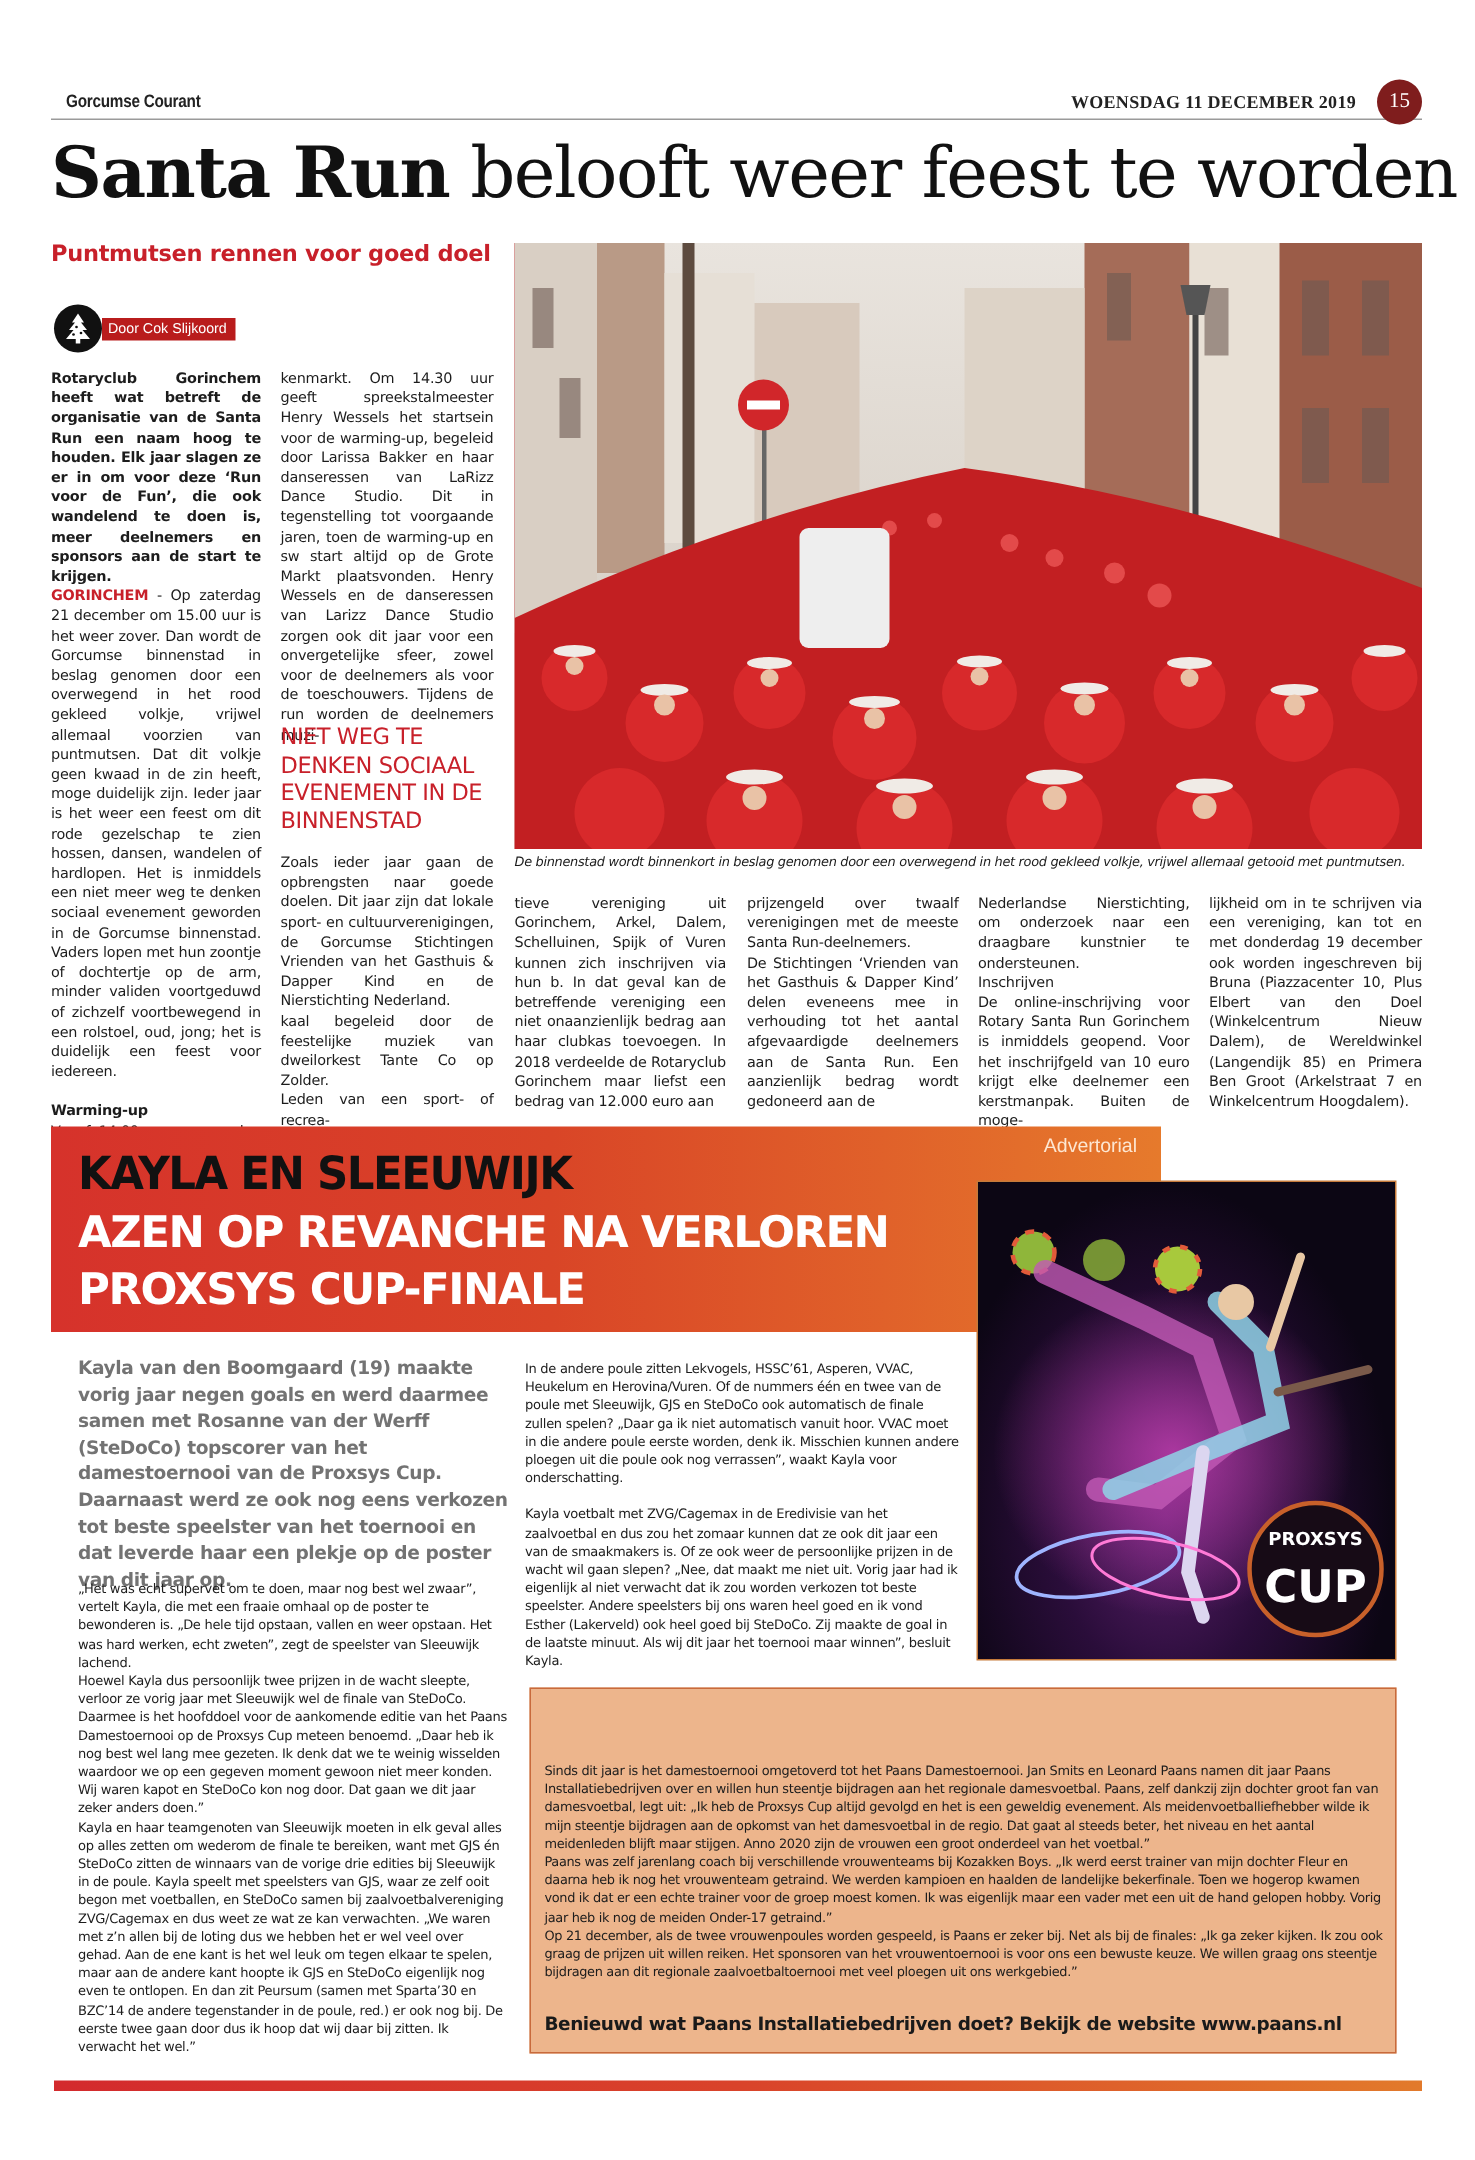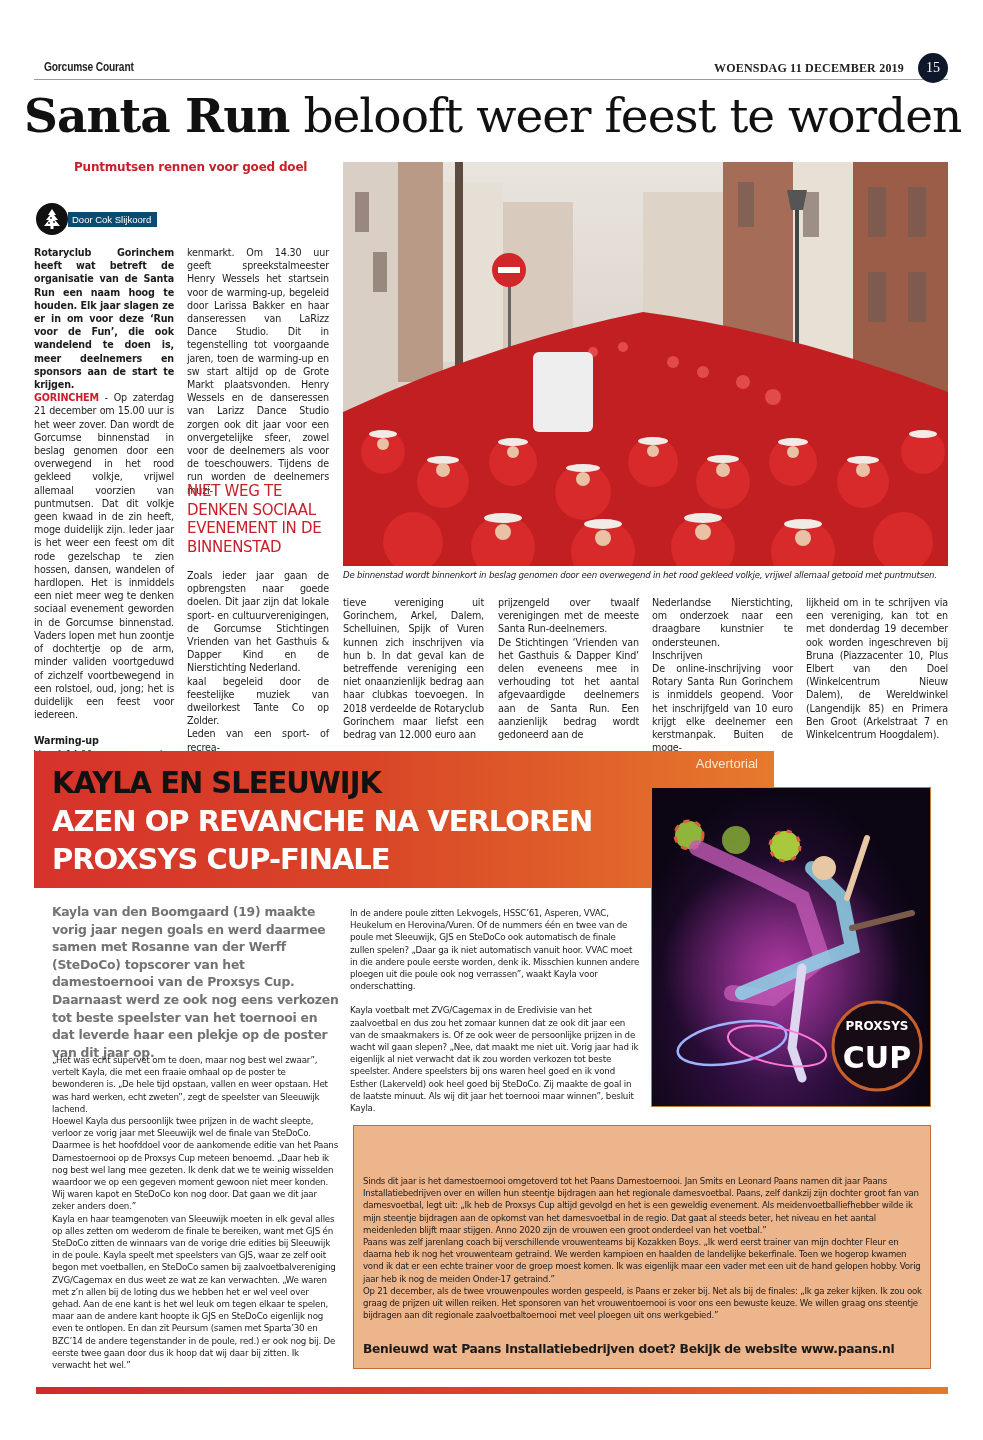--- a/index.html
+++ b/index.html
@@ -3,31 +3,31 @@
 <meta charset="utf-8">
 <style>
   * { box-sizing: border-box; margin: 0; padding: 0; }
   html, body { width: 983px; height: 1440px; background: #fff; overflow: hidden; }
   body { position: relative; font-family: "Liberation Sans", sans-serif; color: #1a1a1a; }
 
   
   .masthead { position: absolute; left: 34px; top: 58px; width: 914px; height: 22px; border-bottom: 1px solid #9a9a9a; }
   .paper-name { position: absolute; left: 10px; top: 2px; font-family: "Liberation Sans", sans-serif; font-weight: bold; font-size: 12px; letter-spacing: -0.2px; color: #222; transform: scaleX(0.85); transform-origin: left; }
   .date { position: absolute; right: 44px; top: 3px; font-family: "Liberation Serif", serif; font-size: 12px; font-weight: bold; color: #222; letter-spacing: 0.2px; }
-  .page-num { position: absolute; left: 918px; top: 53px; width: 30px; height: 30px; border-radius: 50%; background: #0f172a; color: #fff; font-family: "Liberation Serif", serif; font-size: 14px; line-height: 30px; text-align: center; }
-
-  .headline { position: absolute; left: 24px; top: 88px; font-family: "DejaVu Serif", serif; font-size: 47px; line-height: 56px; letter-spacing: -1px; color: #111; white-space: nowrap; }
+  .page-num { position: absolute; left: 918px; top: 53px; width: 30px; height: 30px; border-radius: 50%; background: #7f1d1d; color: #fff; font-family: "Liberation Serif", serif; font-size: 14px; line-height: 30px; text-align: center; }
+
+  .headline { position: absolute; left: 34px; top: 88px; font-family: "DejaVu Serif", serif; font-size: 47px; line-height: 56px; letter-spacing: -1px; color: #111; white-space: nowrap; }
   .headline b { font-weight: bold; }
   .headline span.light { font-weight: normal; }
 
-  .subhead { position: absolute; left: 34px; top: 160px; font-family: "DejaVu Sans", sans-serif; font-weight: bold; font-size: 12px; color: #c8202a; letter-spacing: -0.2px; margin-left: 40px; }
+  .subhead { position: absolute; left: 34px; top: 160px; font-family: "DejaVu Sans", sans-serif; font-weight: bold; font-size: 15px; color: #c8202a; letter-spacing: -0.2px; }
 
   .byline { position: absolute; left: 36px; top: 203px; height: 32px; }
   .byline .tree { position: absolute; left: 0; top: 0; width: 32px; height: 32px; border-radius: 50%; background: #111; display: flex; align-items: center; justify-content: center; }
-  .byline .tag { position: absolute; left: 32px; top: 9px; height: 15px; background: #0c4a6e; color: #fff; font-size: 9.5px; line-height: 15px; padding: 0 6px 4px 4px; white-space: nowrap; }
+  .byline .tag { position: absolute; left: 32px; top: 9px; height: 15px; background: #b91c1c; color: #fff; font-size: 9.5px; line-height: 15px; padding: 0 6px 4px 4px; white-space: nowrap; }
 
   .col { position: absolute; font-family: "DejaVu Sans", sans-serif; font-size: 9.6px; line-height: 13.2px; text-align: justify; color: #1c1c1c; letter-spacing: -0.15px; }
   .col p { margin: 0; }
   .lead { font-weight: bold; }
   .dateline { color: #c8202a; font-weight: bold; }
   .inter { font-weight: bold; margin-top: 13px !important; }
 
   .pull { position: absolute; left: 187px; top: 482px; width: 150px; font-family: "DejaVu Sans", sans-serif; font-size: 15px; line-height: 18.5px; color: #c8202a; letter-spacing: -0.3px; font-weight: normal; }
 
   .photo { position: absolute; left: 343px; top: 162px; width: 605px; height: 404px; overflow: hidden; background: #b42020; }

